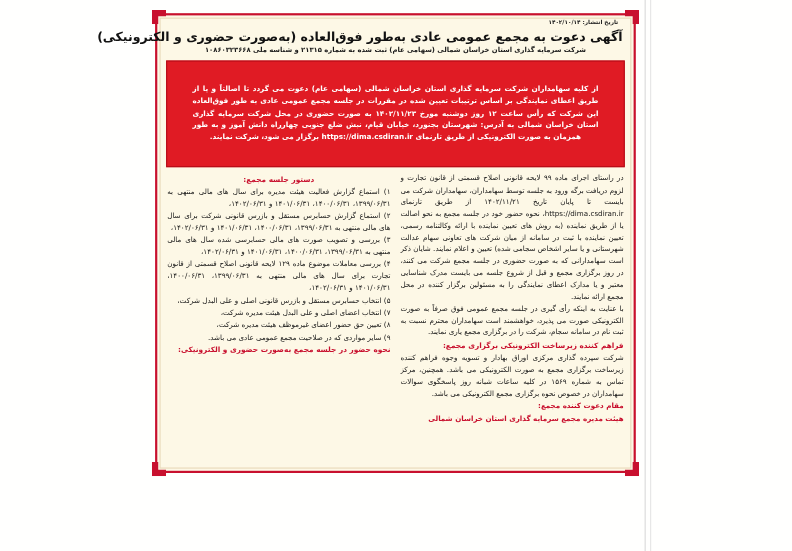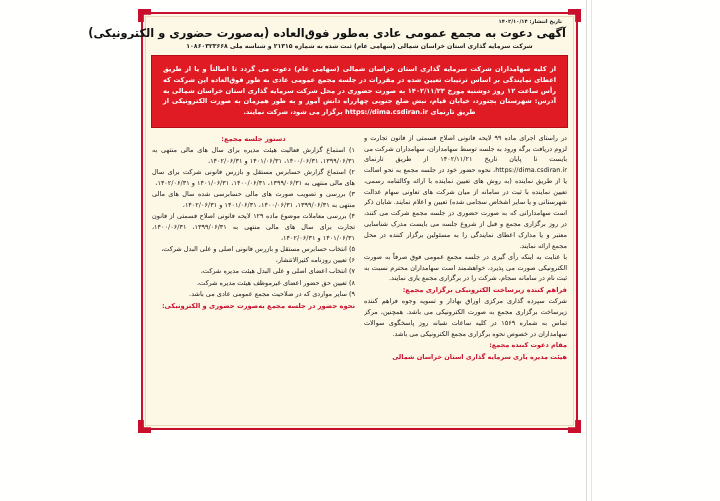--- a/index.html
+++ b/index.html
@@ -101,21 +101,21 @@
     border:1px solid #b50d18;
     color:#ffffff;
     padding:4px 7px 5px 7px;
     font-size:6.6px;
     line-height:1.62;
     text-align:justify;
     text-align-last:center;
     font-weight:600;
     box-sizing:border-box;
   }
-  #callout p{margin:4px;}
+  #callout p{margin:16px;}
 
   
   #body-cols{
     display:flex;
     flex-direction:row;
     gap:9px;
     padding:5px 9px 6px 9px;
     box-sizing:border-box;
     height:342px;
   }
@@ -174,31 +174,30 @@
     </div>
 
     <div id="body-cols">
 
       <div class="col">
         <p class="lead">در راستای اجرای ماده ۹۹ لایحه قانونی اصلاح قسمتی از قانون تجارت و لزوم دریافت برگه ورود به جلسه توسط سهامداران، سهامداران شرکت می بایست تا پایان تاریخ ۱۴۰۲/۱۱/۲۱ از طریق تارنمای https://dima.csdiran.ir، نحوه حضور خود در جلسه مجمع به نحو اصالت یا از طریق نماینده (به روش های تعیین نماینده با ارائه وکالتنامه رسمی، تعیین نماینده با ثبت در سامانه از میان شرکت های تعاونی سهام عدالت شهرستانی و یا سایر اشخاص سجامی شده) تعیین و اعلام نمایند. شایان ذکر است سهامدارانی که به صورت حضوری در جلسه مجمع شرکت می کنند، در روز برگزاری مجمع و قبل از شروع جلسه می بایست مدرک شناسایی معتبر و یا مدارک اعطای نمایندگی را به مسئولین برگزار کننده در محل مجمع ارائه نمایند.</p>
         <p>با عنایت به اینکه رأی گیری در جلسه مجمع عمومی فوق صرفاً به صورت الکترونیکی صورت می پذیرد، خواهشمند است سهامداران محترم نسبت به ثبت نام در سامانه سجام، شرکت را در برگزاری مجمع یاری نمایند.</p>
         <div class="heading">فراهم کننده زیرساخت الکترونیکی برگزاری مجمع:</div>
         <p>شرکت سپرده گذاری مرکزی اوراق بهادار و تسویه وجوه فراهم کننده زیرساخت برگزاری مجمع به صورت الکترونیکی می باشد. همچنین، مرکز تماس به شماره ۱۵۶۹ در کلیه ساعات شبانه روز پاسخگوی سوالات سهامداران در خصوص نحوه برگزاری مجمع الکترونیکی می باشد.</p>
         <div class="sig">مقام دعوت کننده مجمع:</div>
-        <div class="sig">هیئت مدیره یاری سرمایه گذاری استان خراسان شمالی</div>
+        <div class="sig">هیئت مدیره مجمع سرمایه گذاری استان خراسان شمالی</div>
       </div>
 
       <div class="col">
         <div class="heading right-al">دستور جلسه مجمع:</div>
         <p class="agenda-item">۱) استماع گزارش فعالیت هیئت مدیره برای سال های مالی منتهی به ۱۳۹۹/۰۶/۳۱، ۱۴۰۰/۰۶/۳۱، ۱۴۰۱/۰۶/۳۱ و ۱۴۰۲/۰۶/۳۱،</p>
         <p class="agenda-item">۲) استماع گزارش حسابرس مستقل و بازرس قانونی شرکت برای سال های مالی منتهی به ۱۳۹۹/۰۶/۳۱، ۱۴۰۰/۰۶/۳۱، ۱۴۰۱/۰۶/۳۱ و ۱۴۰۲/۰۶/۳۱،</p>
         <p class="agenda-item">۳) بررسی و تصویب صورت های مالی حسابرسی شده سال های مالی منتهی به ۱۳۹۹/۰۶/۳۱، ۱۴۰۰/۰۶/۳۱، ۱۴۰۱/۰۶/۳۱ و ۱۴۰۲/۰۶/۳۱،</p>
         <p class="agenda-item">۴) بررسی معاملات موضوع ماده ۱۲۹ لایحه قانونی اصلاح قسمتی از قانون تجارت برای سال های مالی منتهی به ۱۳۹۹/۰۶/۳۱، ۱۴۰۰/۰۶/۳۱، ۱۴۰۱/۰۶/۳۱ و ۱۴۰۲/۰۶/۳۱،</p>
         <p class="agenda-item">۵) انتخاب حسابرس مستقل و بازرس قانونی اصلی و علی البدل شرکت،</p>
-        <p class="agenda-item">۶) تعیین روزنامه کثیرالانتشار،</p>
         <p class="agenda-item">۷) انتخاب اعضای اصلی و علی البدل هیئت مدیره شرکت،</p>
         <p class="agenda-item">۸) تعیین حق حضور اعضای غیرموظف هیئت مدیره شرکت،</p>
         <p class="agenda-item">۹) سایر مواردی که در صلاحیت مجمع عمومی عادی می باشد.</p>
         <div class="heading">نحوه حضور در جلسه مجمع به‌صورت حضوری و الکترونیکی:</div>
       </div>
 
     </div>
   </div>
 </div>
 

